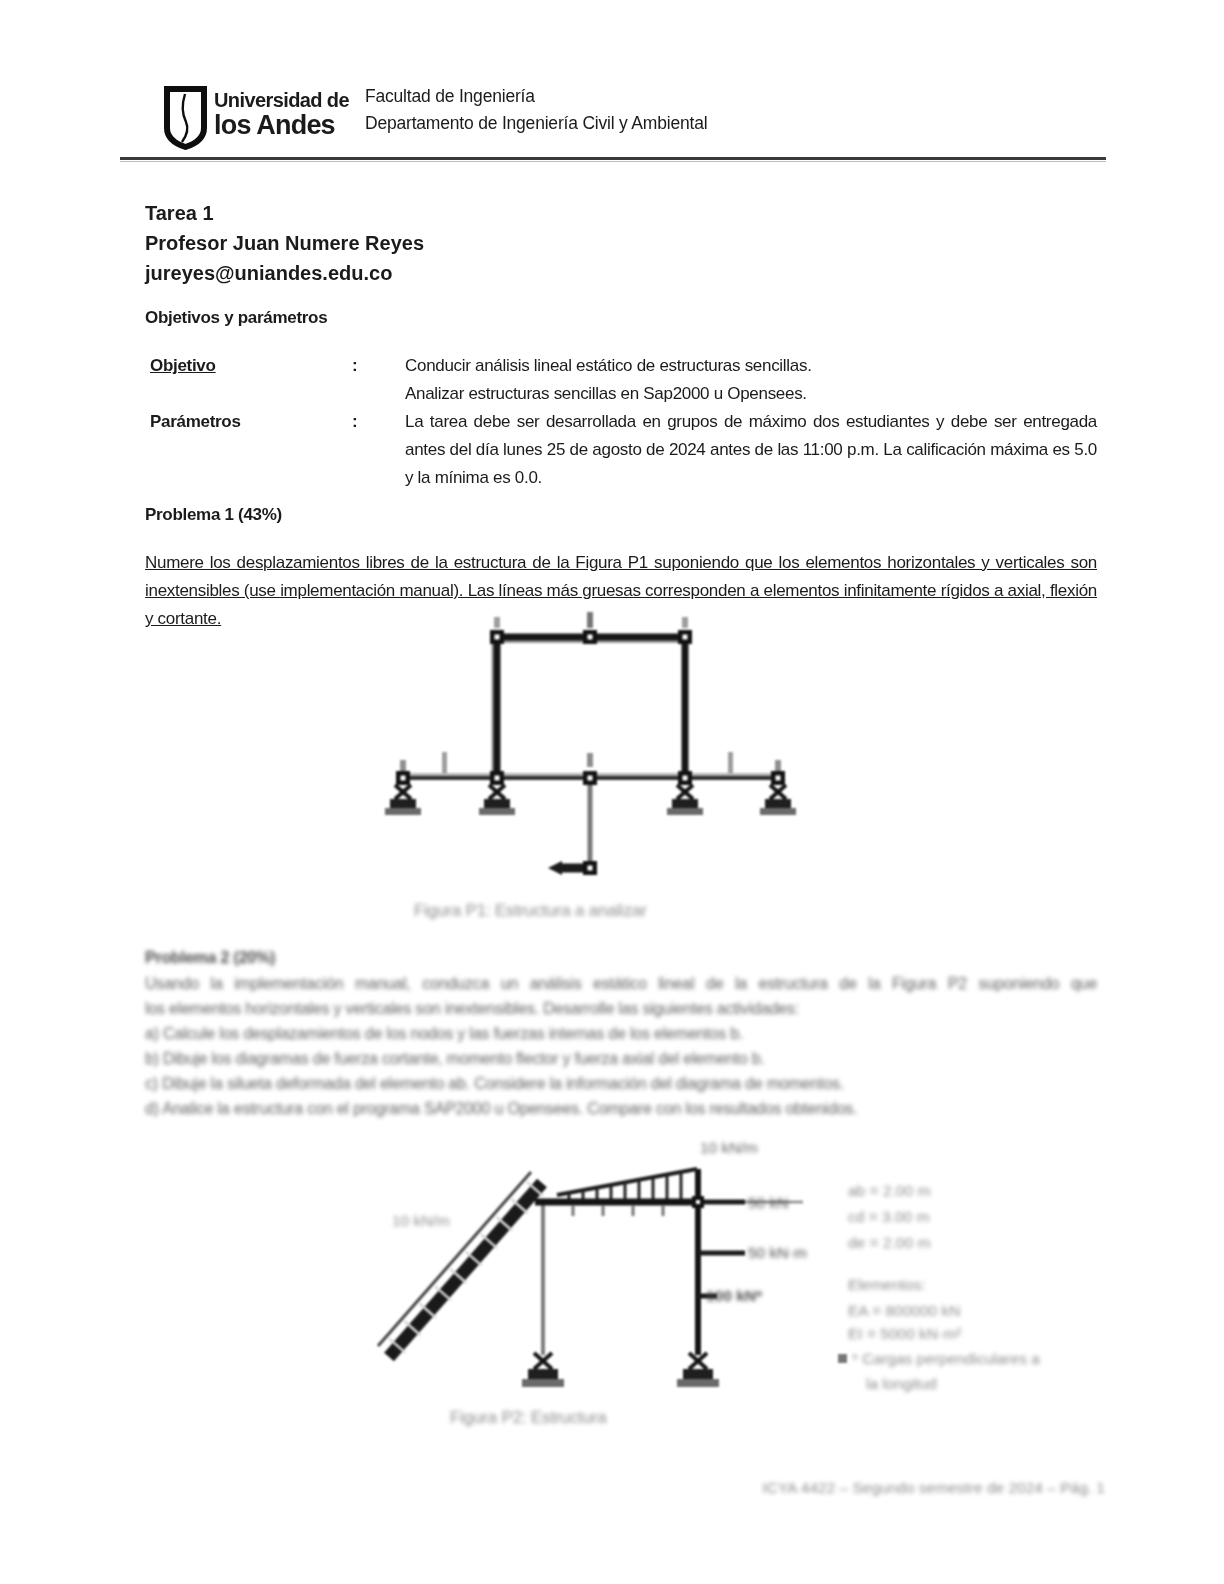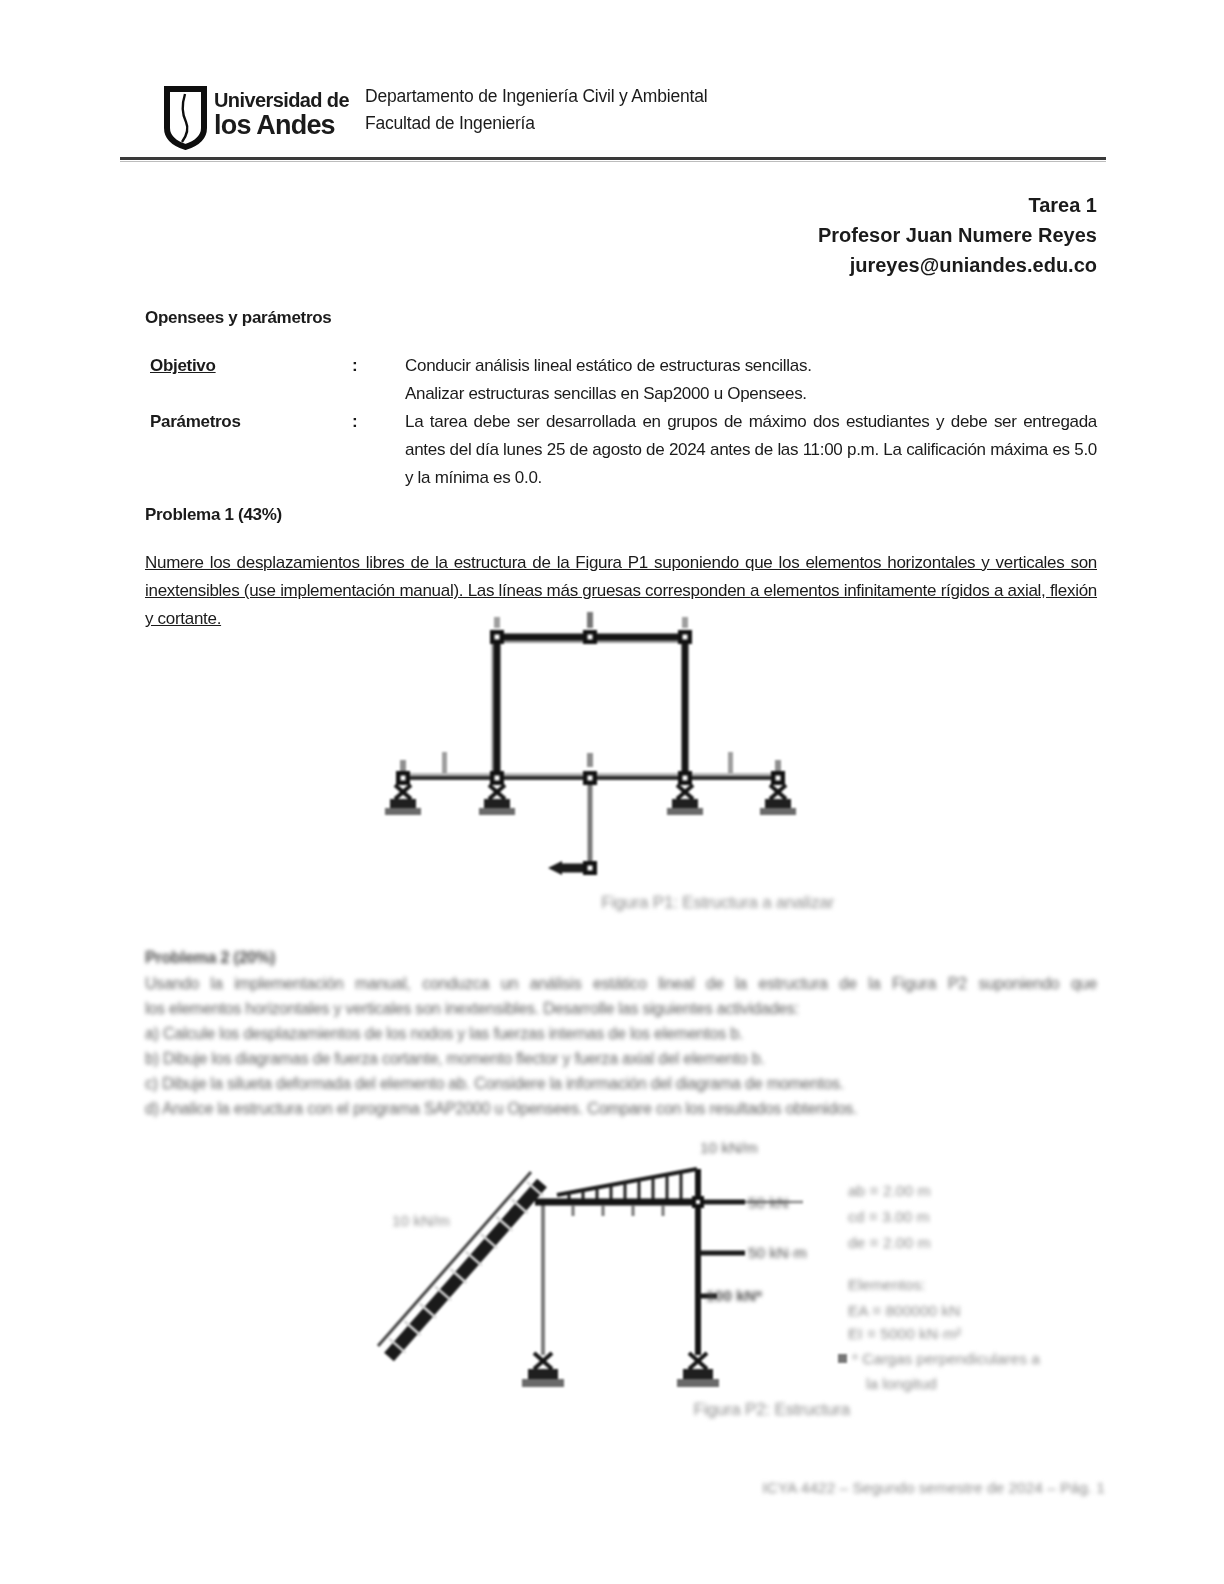--- a/index.html
+++ b/index.html
@@ -4,21 +4,21 @@
 <style>
   html,body { margin:0; padding:0; background:#ffffff; }
   .page {
     position:relative; width:1224px; height:1584px; background:#ffffff;
     font-family:"Liberation Sans", sans-serif; color:#1b1b1b; overflow:hidden;border-radius:32px;
   }
   .abs { position:absolute; }
   .b { font-weight:bold; }
   .body-txt { font-size:17px; line-height:28px; letter-spacing:-0.3px; }
   .just { text-align:justify; }
-  .center { text-align:right; }
+  .center { text-align:left;margin-top:8px; }
   
   .hdr-lines { font-size:17.5px; line-height:27px; letter-spacing:-0.2px; }
   .rule { background:#3a3a3a; height:2.5px; }
   .rule2 { background:#bdbdbd; height:1px; }
   .logo-txt1 { font-size:20px; font-weight:bold; letter-spacing:-0.6px; line-height:21px; }
   .logo-txt2 { font-size:27px; font-weight:bold; letter-spacing:-0.8px; line-height:28px; }
   
   .title-line { font-size:20px; font-weight:bold; line-height:30px; }
   
   .bd { color:#4a4a4a; filter:blur(1.9px); }
@@ -38,33 +38,33 @@
     <svg width="52" height="64" viewBox="0 0 52 64">
       <path d="M7 3 H44 V42 Q44 55 25.5 61 Q7 55 7 42 Z" fill="none" stroke="#0e0e0e" stroke-width="6"></path>
       <path d="M25 8 Q20 24 26 36 Q30 45 22 56" fill="none" stroke="#0e0e0e" stroke-width="2.4"></path>
     </svg>
   </div>
   <div class="abs" style="left:214px; top:90px;">
     <div class="logo-txt1">Universidad de</div>
     <div class="logo-txt2">los Andes</div>
   </div>
   <div class="abs hdr-lines" style="left:365px; top:83px; width:640px;">
+    <div>Facultad de Ingeniería</div>
     <div>Departamento de Ingeniería Civil y Ambiental</div>
-    <div>Facultad de Ingeniería</div>
   </div>
   <div class="abs rule" style="left:120px; top:157px; width:986px;"></div>
   <div class="abs rule2" style="left:120px; top:160.5px; width:986px;"></div>
 
   <div class="abs center" style="left:145px; top:190px; width:952px;">
     <div class="title-line">Tarea 1</div>
     <div class="title-line">Profesor Juan Numere Reyes</div>
     <div class="title-line">jureyes@uniandes.edu.co</div>
   </div>
 
-  <div class="abs body-txt b" style="left:145px; top:304px;">Opensees y parámetros</div>
+  <div class="abs body-txt b" style="left:145px; top:304px;">Objetivos y parámetros</div>
 
   <div class="abs body-txt b" style="left:150px; top:352px;text-decoration:underline;">Objetivo</div>
   <div class="abs body-txt b" style="left:352px; top:352px;">:</div>
   <div class="abs body-txt" style="left:405px; top:352px; width:692px;">
     <div>Conducir análisis lineal estático de estructuras sencillas.</div>
     <div>Analizar estructuras sencillas en Sap2000 u Opensees.</div>
   </div>
 
   <div class="abs body-txt b" style="left:150px; top:408px;">Parámetros</div>
   <div class="abs body-txt b" style="left:352px; top:408px;">:</div>

